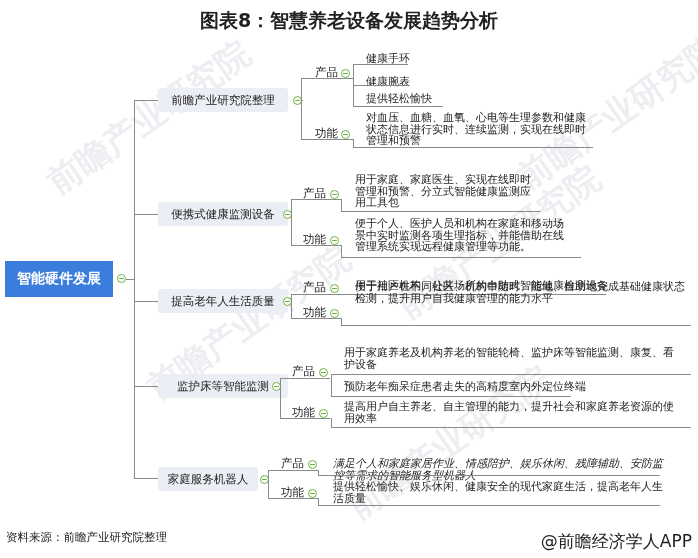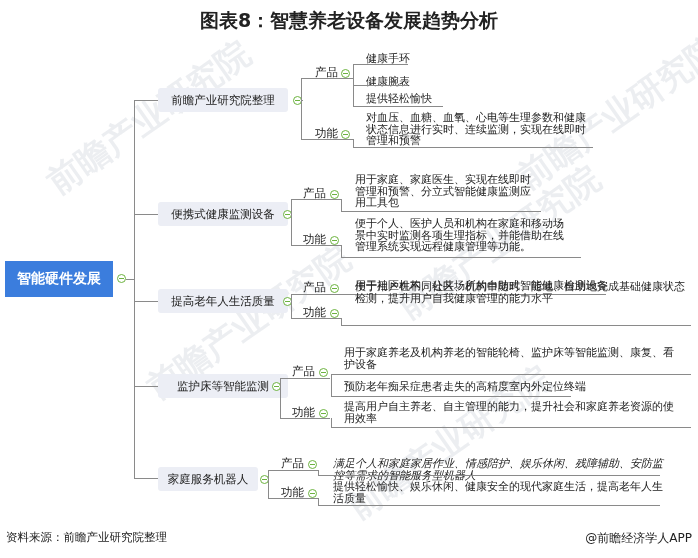--- a/index.html
+++ b/index.html
@@ -40,21 +40,21 @@
 
     .cat {
       position: absolute; font-size: 11.5px; color: #222; white-space: nowrap;
     }
 
     .leaf {
       position: absolute; font-size: 11px; line-height: 11.5px; color: #222;
     }
 
     .footer-left { position: absolute; left: 6px; top: 530px; font-size: 11.5px; color: #222; }
-    .footer-right { position: absolute; right: 6px; top: 530px; font-size: 12px; color: #222; }
+    .footer-right { position: absolute; right: 6px; top: 530px; font-size: 17px; color: #222; }
   </style>
 </head>
 <body>
 
 <div class="title">图表8：智慧养老设备发展趋势分析</div>
 
 <div class="watermark" style="left:30px; top:95px;">前瞻产业研究院</div>
 <div class="watermark" style="left:500px; top:90px;">前瞻产业研究院</div>
 <div class="watermark" style="left:380px; top:220px;">前瞻产业研究院</div>
 <div class="watermark" style="left:130px; top:300px;">前瞻产业研究院</div>

